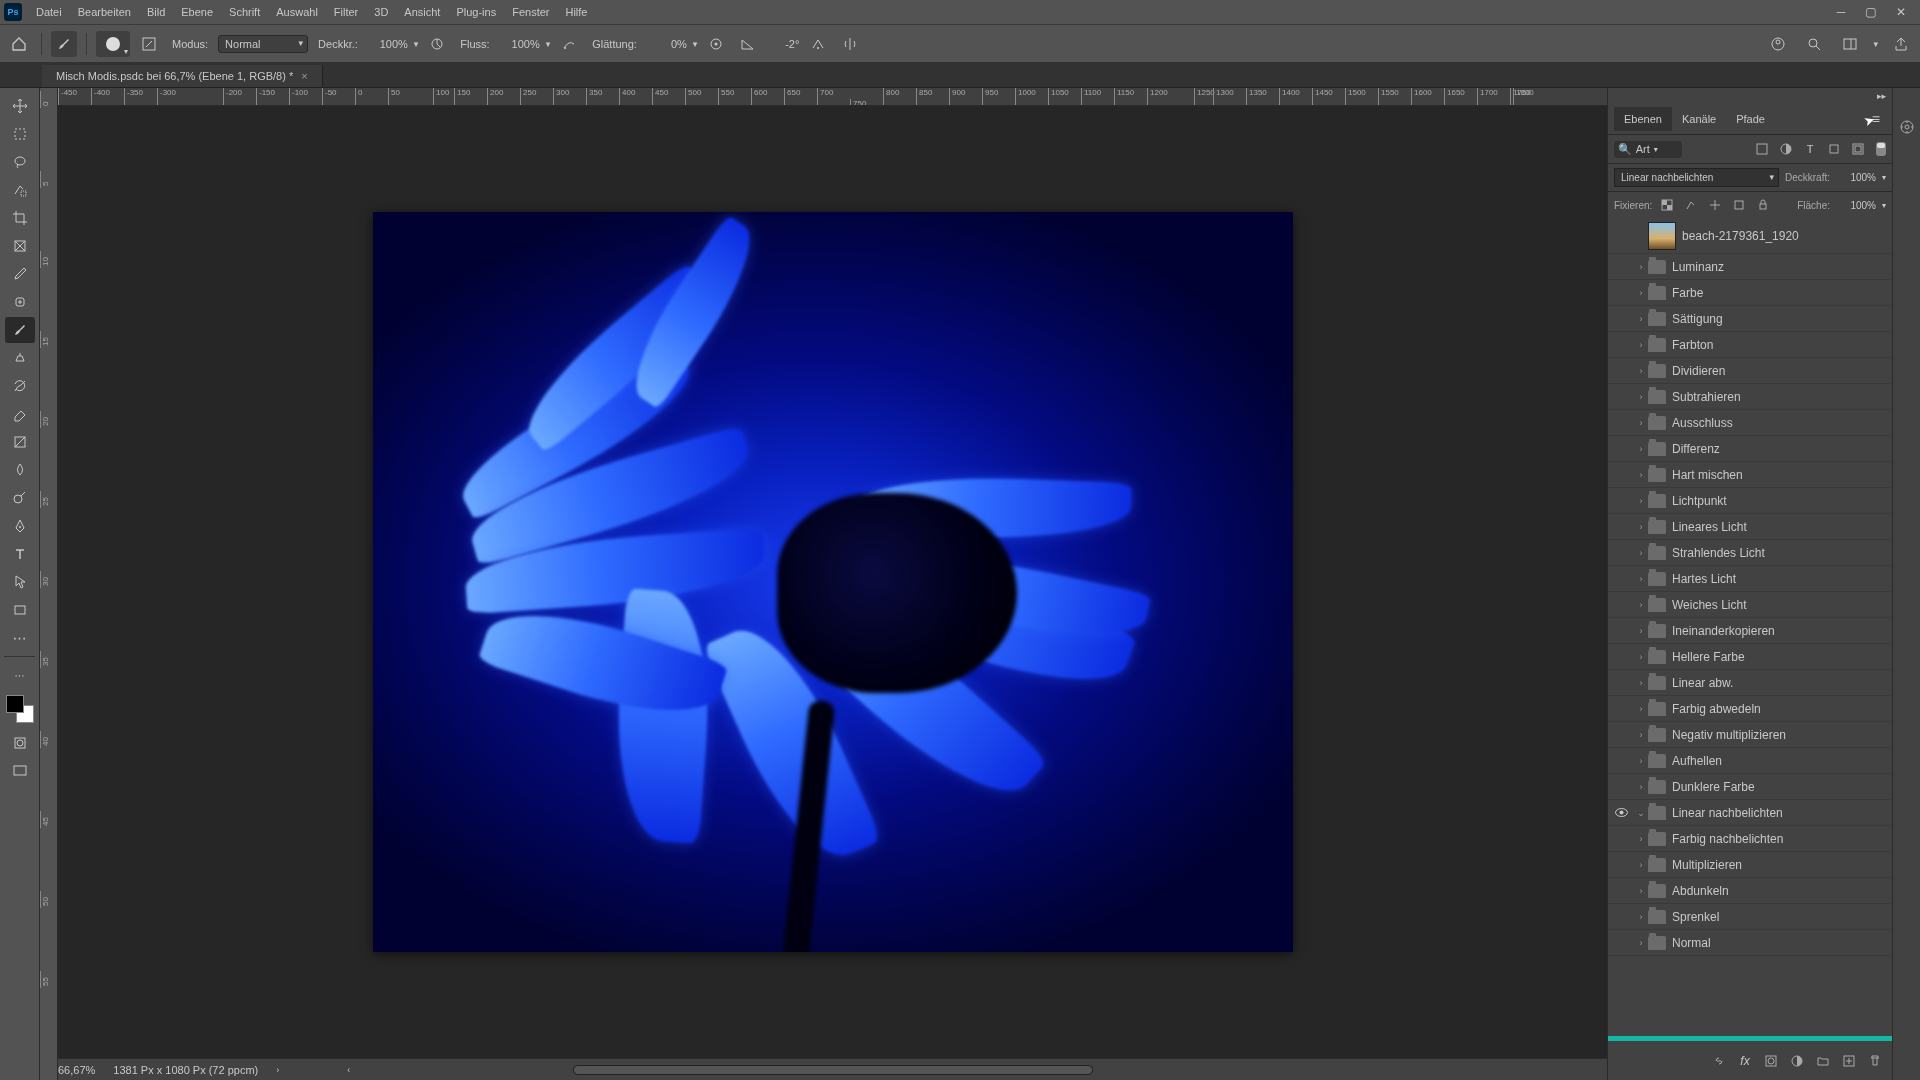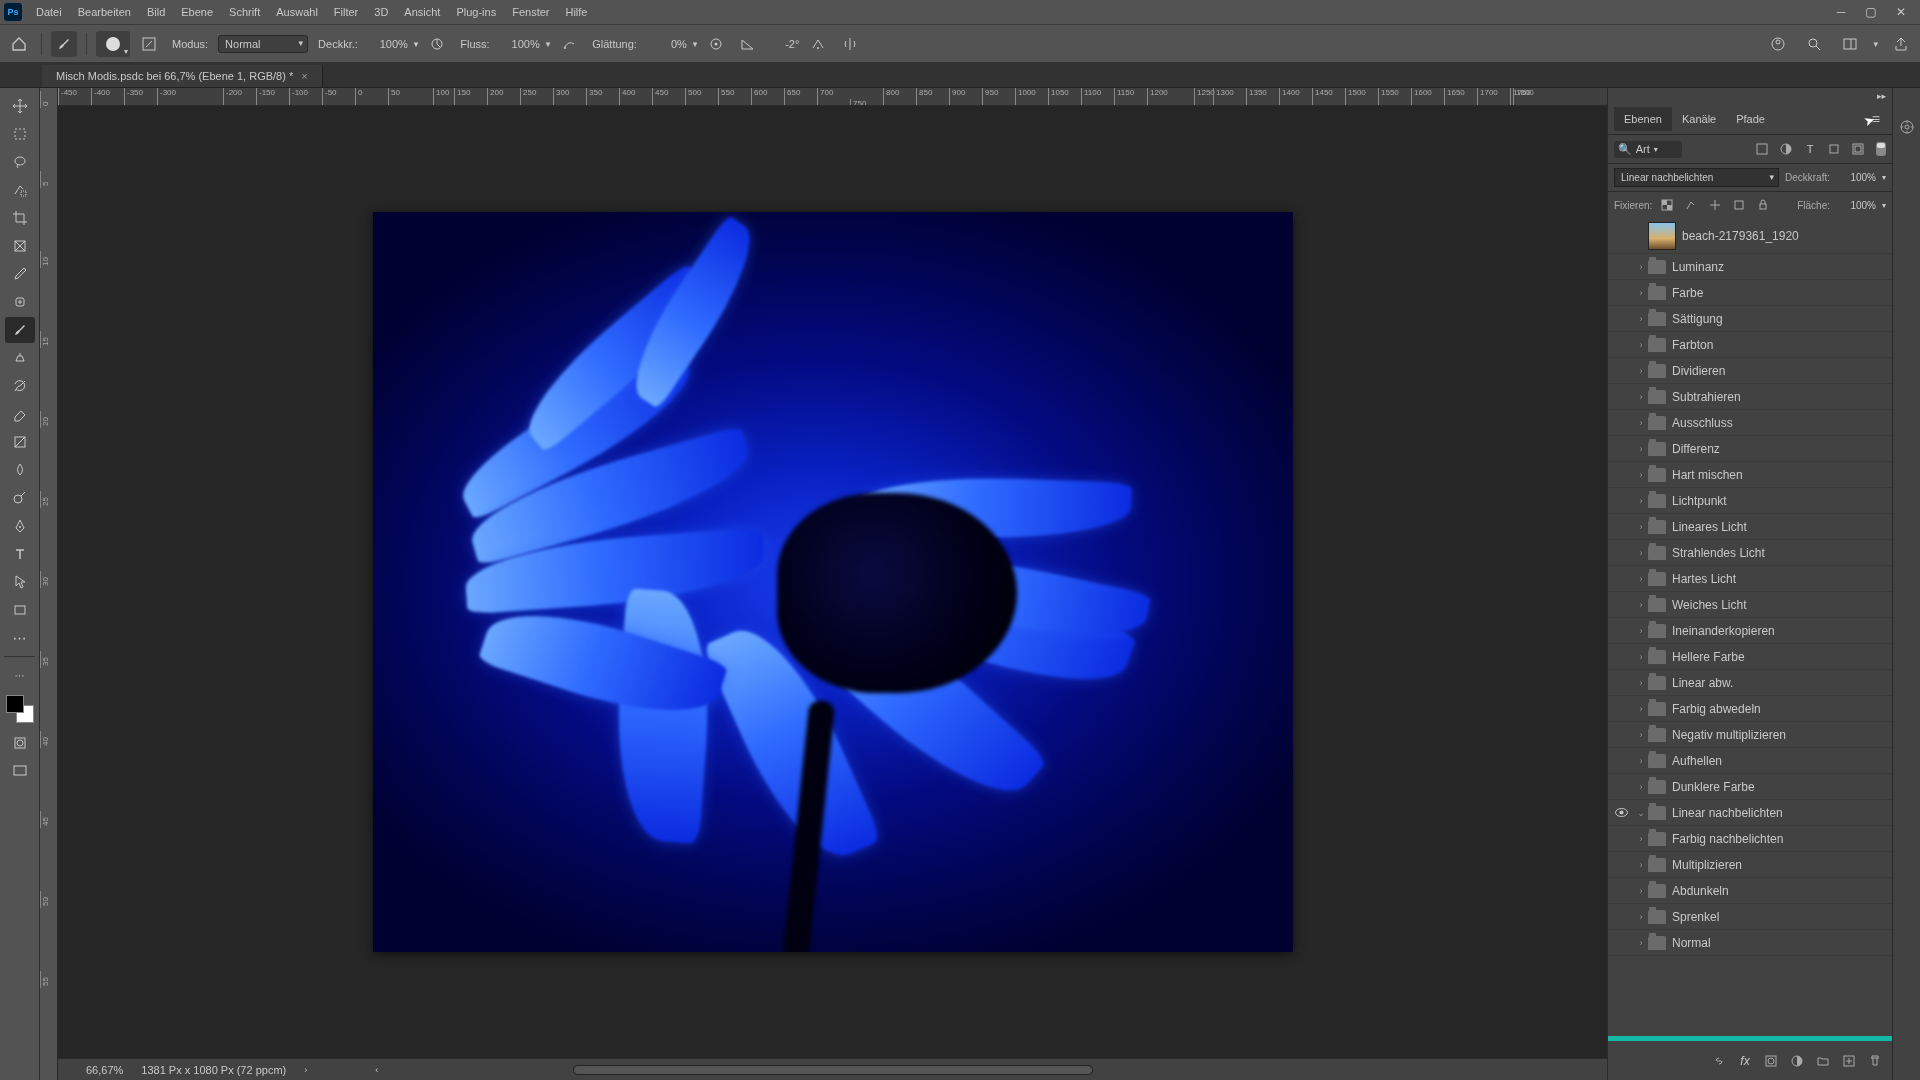--- a/index.html
+++ b/index.html
@@ -49,21 +49,21 @@
 .hruler .tick { position: absolute; top: 0; bottom: 0; border-left: 1px solid #888; font-size: 8px; color: #aaa; padding-left: 2px; }
 .viewport { position: absolute; top: 18px; left: 0; right: 0; bottom: 22px; display: flex; align-items: center; justify-content: center; }
 .artboard { width: 920px; height: 740px; background: radial-gradient(ellipse 60% 55% at 48% 50%, #1a3df0 0%, #0820c0 28%, #030a80 55%, #010450 80%, #000130 100%); position: relative; box-shadow: 0 2px 10px rgba(0,0,0,.6); overflow: hidden; }
 
 
 .petal { position: absolute; background: linear-gradient(90deg, #6aa8ff 0%, #2f6bff 45%, #0b2be0 100%); border-radius: 60% 10% 60% 10%; filter: blur(1.5px); box-shadow: 0 0 14px rgba(40,90,255,.45); }
 .bee-body { position: absolute; left: 44%; top: 38%; width: 240px; height: 200px; background: radial-gradient(circle at 40% 40%, #0a0a40 0%, #000018 55%, #000 100%); border-radius: 45% 55% 55% 45%; filter: blur(2px); }
 .stem { position: absolute; left: 46%; top: 66%; width: 26px; height: 260px; background: #000010; border-radius: 12px; transform: rotate(6deg); filter: blur(2px); }
 
 
-.statusbar { position: absolute; left: 0; right: 0; bottom: 0; height: 22px; background: #424242; display: flex; align-items: center; padding: 0 28px; gap: 18px; border-top: 1px solid #2a2a2a; }
+.statusbar { position: absolute; left: 0; right: 0; bottom: 0; height: 22px; background: #424242; display: flex; align-items: center; padding: 0 0; gap: 18px; border-top: 1px solid #2a2a2a; }
 .statusbar .hscroll { position: absolute; left: 50%; transform: translateX(-50%); width: 520px; height: 10px; background: #2e2e2e; border-radius: 5px; }
 .statusbar .hscroll .thumb { position: absolute; left: 0; width: 520px; height: 100%; background: #555; border-radius: 5px; }
 
 
 .rpanel-wrap { width: 285px; background: #424242; display: flex; flex-direction: column; border-left: 1px solid #2a2a2a; }
 .rdock { width: 28px; background: #424242; border-left: 1px solid #2a2a2a; padding-top: 30px; display: flex; flex-direction: column; gap: 18px; align-items: center; }
 .rdock .dock-icon { width: 18px; height: 18px; display: flex; align-items: center; justify-content: center; font-size: 14px; }
 
 .panel-tabs { height: 30px; display: flex; align-items: center; padding: 0 6px; gap: 0; }
 .panel-tab { padding: 6px 10px; font-size: 11px; }

